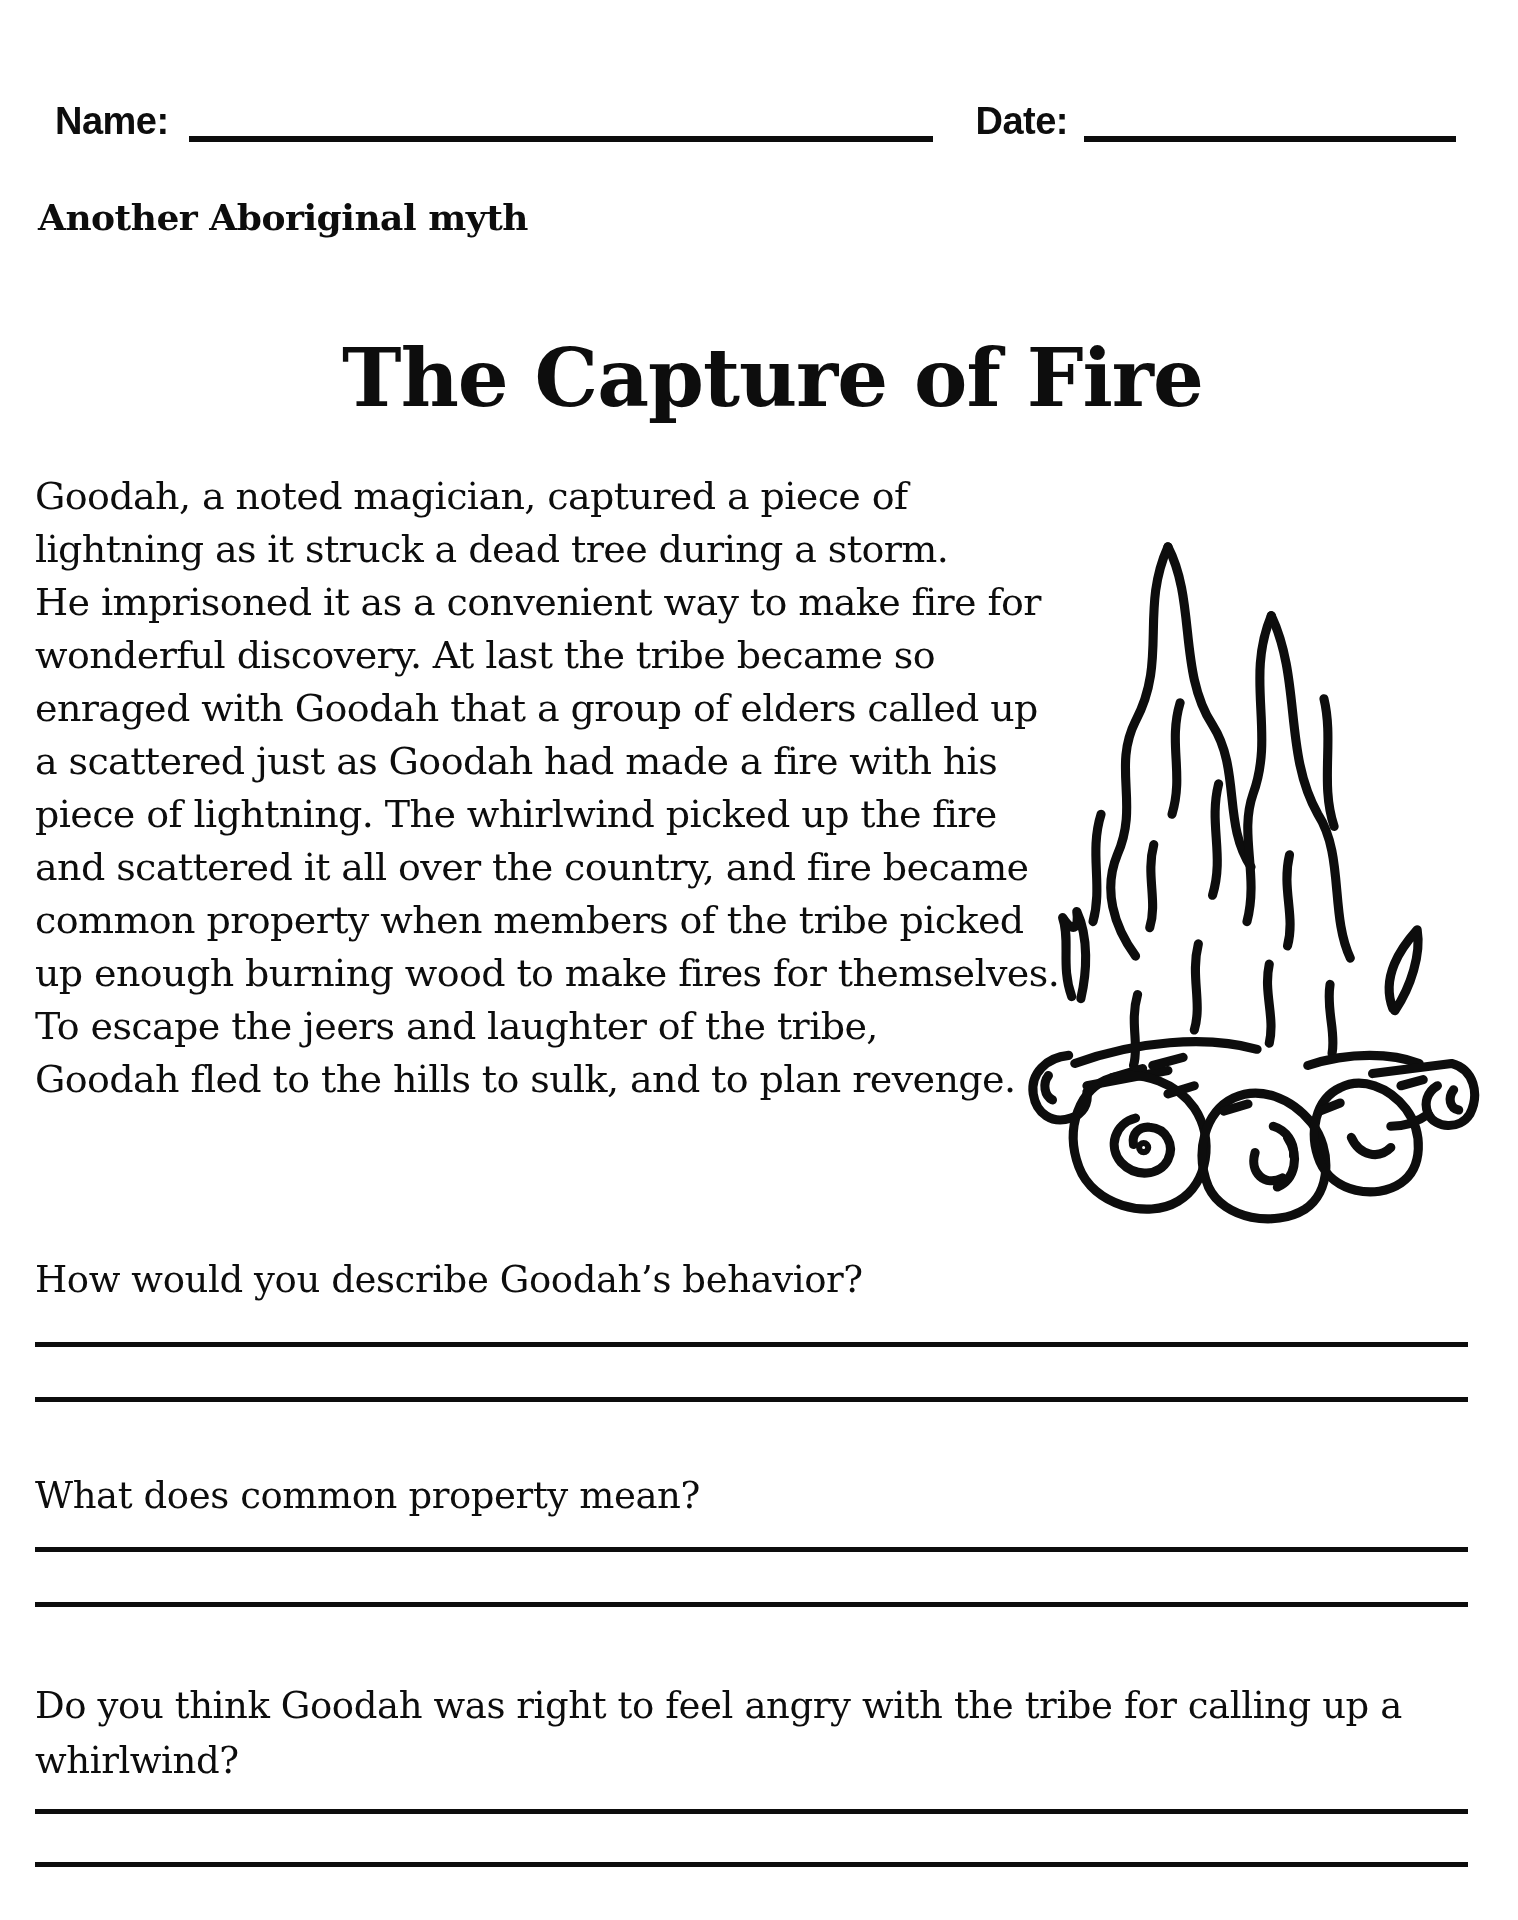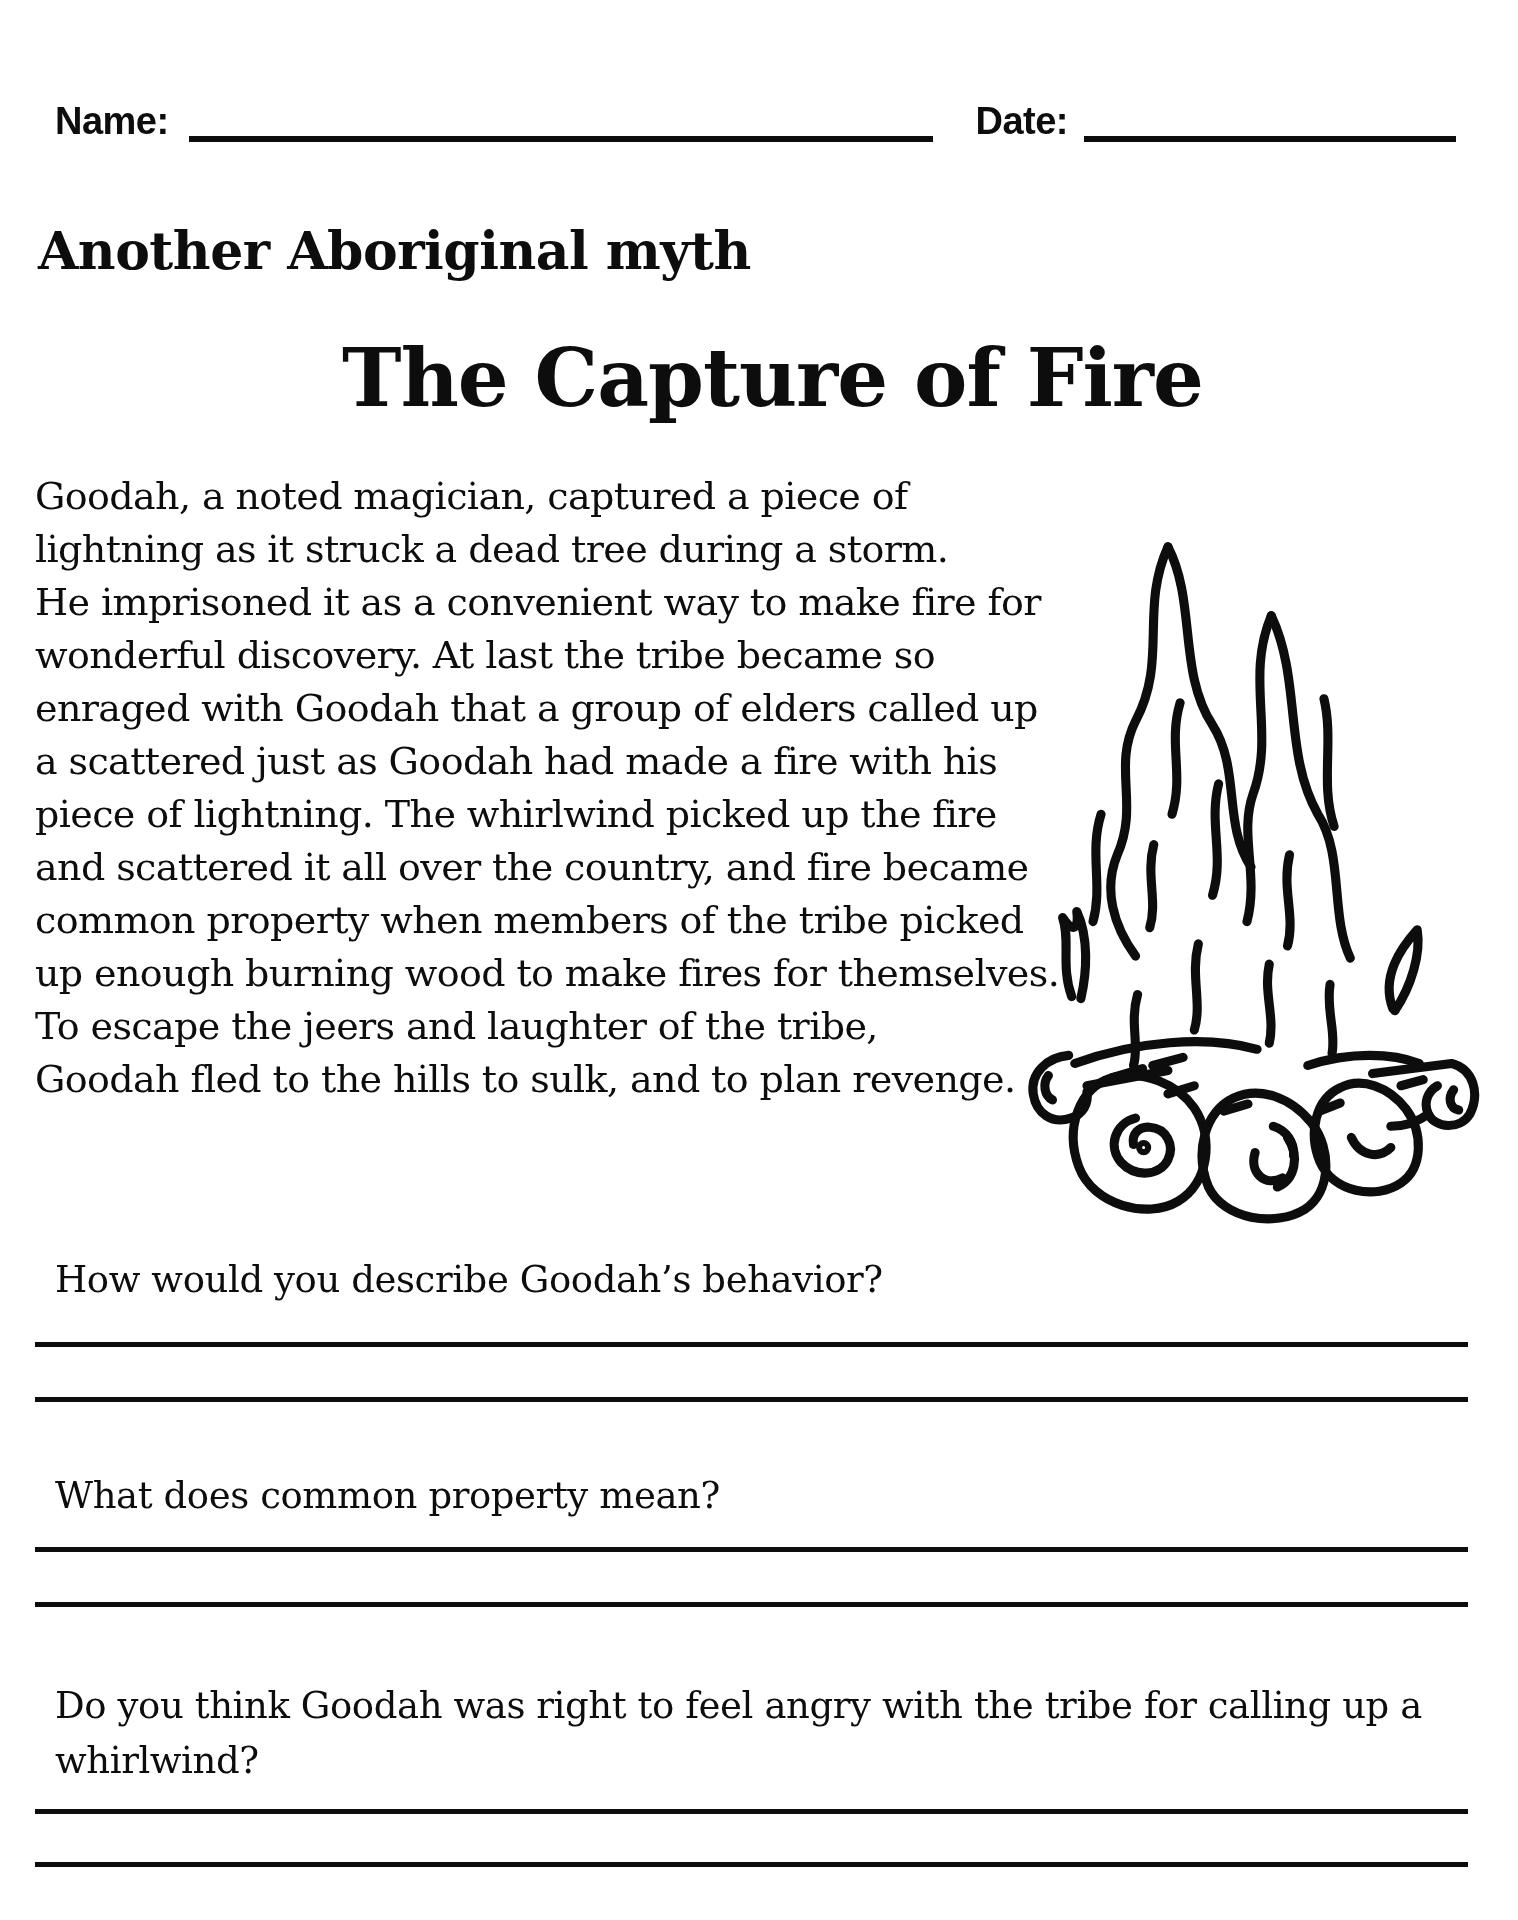--- a/index.html
+++ b/index.html
@@ -26,23 +26,22 @@
   }
   .write-line{border-bottom:6px solid #0d0d0d;height:44px;}
   .name-line{flex:1;margin-left:20px;}
   .date-label{margin-left:42px;}
   .date-line{width:372px;margin-left:16px;}
 
   
   .section-heading{
     position:absolute;left:38px;top:198px;
     font-family:"DejaVu Serif", serif;
-    font-weight:bold;font-size:52px;line-height:1.1;
+    font-weight:bold;font-size:36px;line-height:1.1;
     letter-spacing:-0.5px;
-    margin-top:24px;
   }
   .instructions{
     position:absolute;left:35px;top:270px;
     font-family:"Liberation Serif", serif;
     font-size:36px;line-height:1.2;
     white-space:nowrap;
   }
   .story-title{
     position:absolute;left:0;right:0;top:334px;
     text-align:center;
@@ -74,21 +73,20 @@
   }
 
   
   .questions{
     position:absolute;left:35px;top:1252px;width:1448px;
   }
   .question{
     font-size:37px;line-height:55px;
     letter-spacing:-0.4px;
     max-width:1420px;
-    margin-left:20px;
   }
   .ans-line{
     height:0;border-top:5px solid #0d0d0d;width:1433px;
   }
   .m1{margin-top:35px;}   
   .m2{margin-top:50px;}   
   .mq2{margin-top:66px;}  
   .m3{margin-top:24px;}
   .mq3{margin-top:71px;}  
   .m5{margin-top:21px;}

